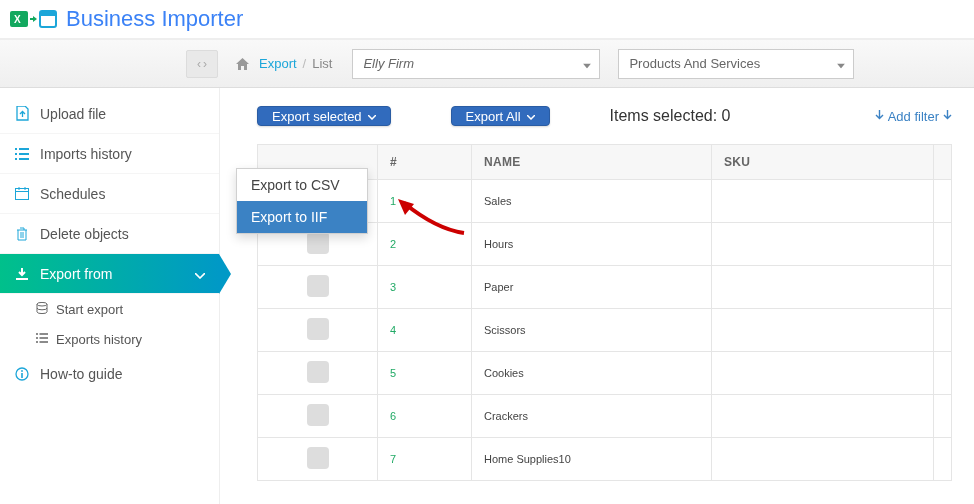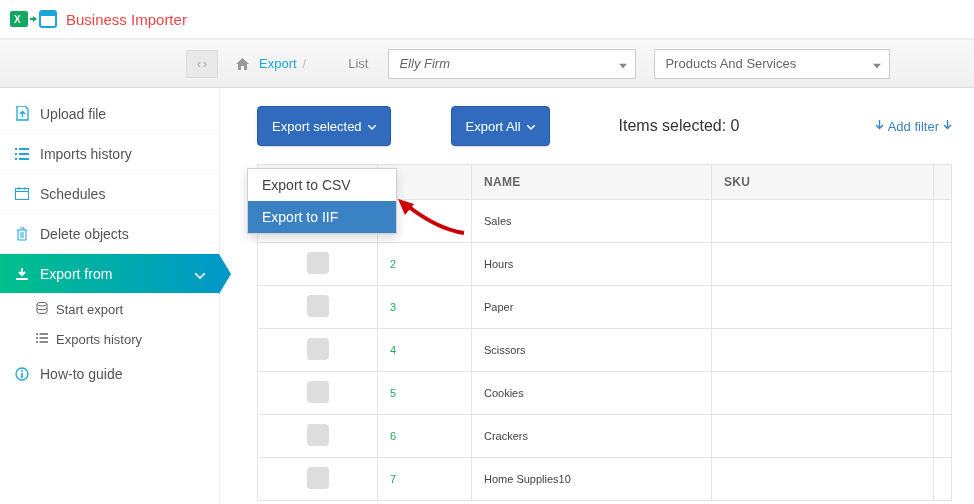--- a/index.html
+++ b/index.html
@@ -1,55 +1,55 @@
 <!DOCTYPE html>
 <html><head>
   <meta charset="utf-8">
   <style>
     * { margin: 0; padding: 0; box-sizing: border-box; }
     body { font-family: "Helvetica Neue", Helvetica, Arial, sans-serif; font-size: 13px; color: #333; background: #fff; width: 974px; height: 504px; overflow: hidden; }
 
     .top-header { height: 40px; border-bottom: 2px solid #eee; display: flex; align-items: center; padding: 0 10px; }
     .brand { display: flex; align-items: center; gap: 8px; }
     .brand-icon { width: 48px; height: 22px; display: flex; align-items: center; justify-content: center; }
-    .brand-title { color: #ef4444; font-size: 15px; font-weight: 300; }
+    .brand-title { color: #3b82f6; font-size: 22px; font-weight: 300; }
 
     .toolbar { height: 48px; background: linear-gradient(#f9f9f9, #efefef); border-bottom: 1px solid #ddd; display: flex; align-items: center; padding-left: 186px; gap: 8px; }
     .pager { width: 32px; height: 28px; background: #e9e9e9; border: 1px solid #dcdcdc; border-radius: 2px; display: flex; align-items: center; justify-content: center; gap: 2px; margin-right: 10px; }
     .pager span { color: #aaa; font-size: 12px; line-height: 1; }
     .home-icon { color: #999; font-size: 13px; margin-right: 4px; display: inline-flex; align-items: center; }
     .breadcrumb { display: flex; align-items: center; gap: 6px; font-size: 13px; margin-right: 12px; }
     .breadcrumb a { color: #1ca6d9; text-decoration: none; }
     .breadcrumb-sep { color: #bbb; }
-    .breadcrumb-cur { color: #888; margin-left: 36px; }
+    .breadcrumb-cur { color: #888; }
     .select-box { height: 30px; border: 1px solid #ccc; background: #fff; padding: 0 24px 0 10px; font-size: 13px; color: #666; display: flex; align-items: center; position: relative; min-width: 200px; }
     .select-box.company { min-width: 248px; font-style: italic; }
     .select-box.type { min-width: 236px; margin-left: 10px; }
     .select-caret { position: absolute; right: 8px; top: 50%; transform: translateY(-50%); pointer-events: none; }
 
     .layout { display: flex; height: calc(504px - 40px - 48px); gap: 15px; }
 
     .sidebar { width: 220px; background: #fff; border-right: 1px solid #eee; padding-top: 6px; }
     .side-item { display: flex; align-items: center; height: 40px; padding: 0 14px; color: #555; font-size: 14px; cursor: pointer; gap: 10px; border-bottom: 1px solid #f5f5f5; }
     .side-item .mico { width: 16px; color: #1ca6d9; font-size: 14px; display: inline-flex; align-items: center; justify-content: center; }
     .side-item.active { background: linear-gradient(90deg, #00c08b, #0099c6); color: #fff; position: relative; align-items: center; }
     .side-item.active .mico { color: #fff; }
     .side-item.active::after { content: ""; position: absolute; right: -12px; top: 0; border-top: 20px solid transparent; border-bottom: 20px solid transparent; border-left: 12px solid #0099c6; }
     .side-chevron { margin-left: auto; color: #fff; }
     .side-sub { padding: 6px 0 6px 36px; color: #555; font-size: 13px; height: 30px; display: flex; align-items: center; gap: 8px; cursor: pointer; }
     .side-sub .mico { color: #666; font-size: 12px; }
 
     .main { flex: 1; padding: 18px 22px 0 22px; overflow: hidden; position: relative; }
     .action-row { display: flex; align-items: center; gap: 60px; margin-bottom: 18px; position: relative; }
-    .btn { height: 40px; padding: 0 14px; border-radius: 4px; background: #316bbd; color: #fff; font-size: 13px; border: 1px solid #2a5ca3; display: inline-flex; align-items: center; gap: 6px; cursor: pointer; box-shadow: 0 1px 2px rgba(0,0,0,0.15); }
+    .btn { height: 20px; padding: 0 14px; border-radius: 4px; background: #316bbd; color: #fff; font-size: 13px; border: 1px solid #2a5ca3; display: inline-flex; align-items: center; gap: 6px; cursor: pointer; box-shadow: 0 1px 2px rgba(0,0,0,0.15); }
     .btn .chev { font-size: 10px; }
-    .items-sel { color: #333; font-size: 16px; margin-left: 9px; }
+    .items-sel { color: #333; font-size: 16px; }
     .add-filter { margin-left: auto; color: #3b82c4; font-size: 13px; display: flex; align-items: center; gap: 4px; cursor: pointer; }
 
-    .dropdown { position: absolute; top: 168px; left: 247px; width: 150px; background: #fff; border: 1px solid #d0d0d0; box-shadow: 0 4px 10px rgba(0,0,0,0.15); z-index: 50; }
+    .dropdown { position: absolute; top: 168px; left: 236px; width: 132px; background: #fff; border: 1px solid #d0d0d0; box-shadow: 0 4px 10px rgba(0,0,0,0.15); z-index: 50; }
     .dd-item { padding: 8px 14px; font-size: 14px; color: #444; cursor: pointer; }
     .dd-item.hover { background: #3b82c4; color: #fff; }
 
     .arrow { position: absolute; top: 199px; left: 396px; z-index: 60; }
 
     table { width: 100%; border-collapse: collapse; table-layout: fixed; }
     col.cbcol { width: 120px; }
     col.numcol { width: 94px; }
     col.namecol { width: 240px; }
     thead th { background: #f7f7f7; border: 1px solid #e5e5e5; padding: 10px 12px; text-align: left; color: #666; font-weight: 600; font-size: 12px; letter-spacing: 0.3px; }

